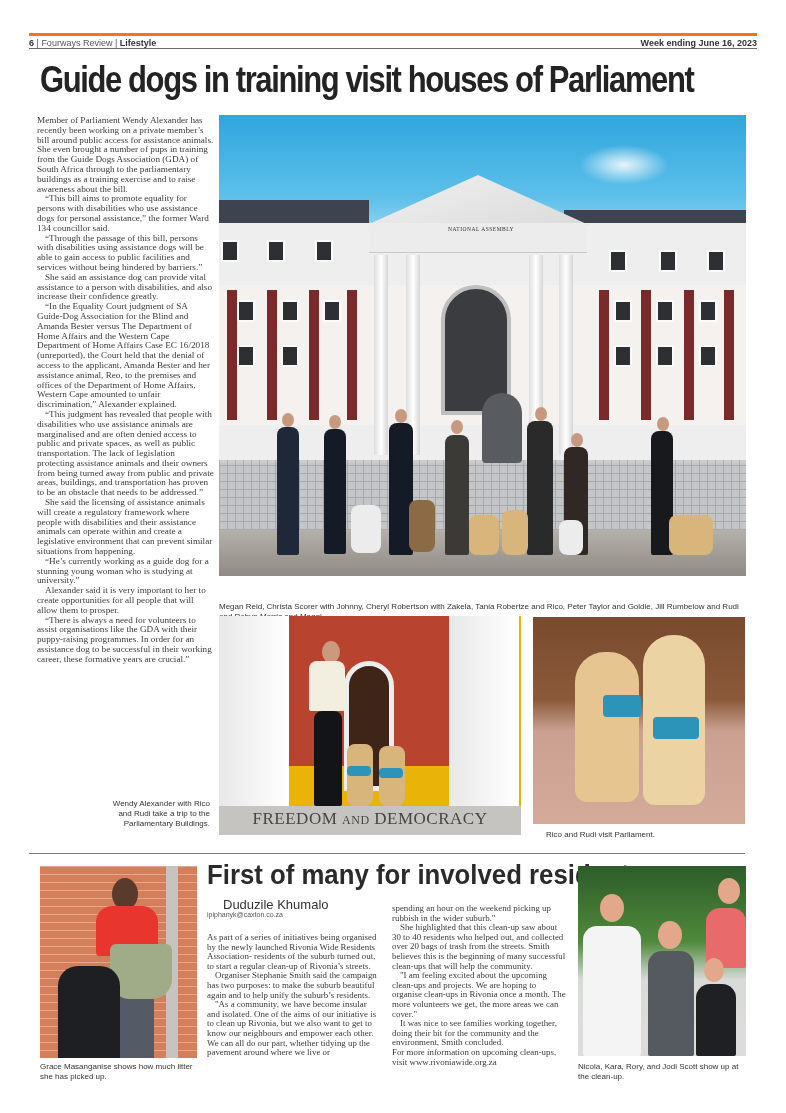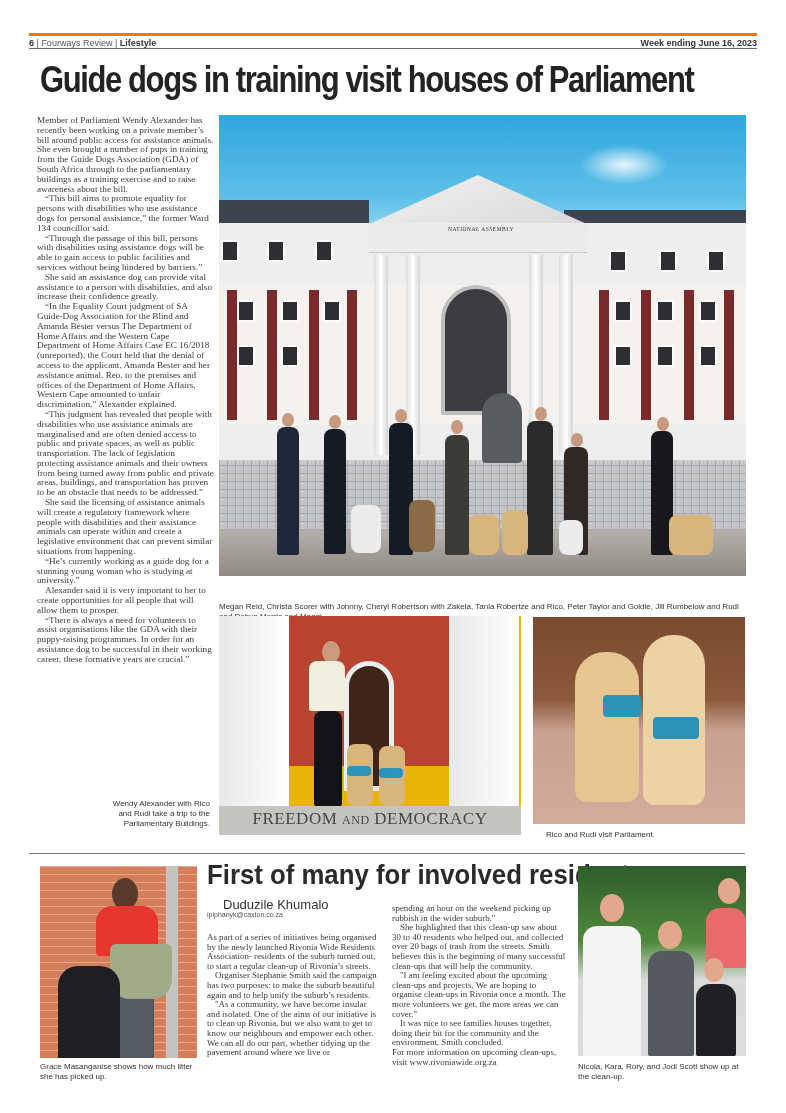--- a/index.html
+++ b/index.html
@@ -217,21 +217,21 @@
 <div class="col col2" style="left:207px; top:933px; width:172px;">
   <p>As part of a series of initiatives being organised by the newly launched Rivonia Wide Residents Association- residents of the suburb turned out, to start a regular clean-up of Rivonia’s streets.</p>
   <p class="ind">Organiser Stephanie Smith said the campaign has two purposes: to make the suburb beautiful again and to help unify the suburb’s residents.</p>
   <p class="ind">"As a community, we have become insular and isolated. One of the aims of our initiative is to clean up Rivonia, but we also want to get to know our neighbours and empower each other. We can all do our part, whether tidying up the pavement around where we live or</p>
 </div>
 
 <div class="col col2" style="left:392px; top:904px; width:176px;">
   <p>spending an hour on the weekend picking up rubbish in the wider suburb."</p>
   <p class="ind">She highlighted that this clean-up saw about 30 to 40 residents who helped out, and collected over 20 bags of trash from the streets. Smith believes this is the beginning of many successful clean-ups that will help the community.</p>
   <p class="ind">"I am feeling excited about the upcoming clean-ups and projects. We are hoping to organise clean-ups in Rivonia once a month. The more volunteers we get, the more areas we can cover."</p>
-  <p class="ind">It was nice to see families houses together, doing their bit for the community and the environment, Smith concluded.</p>
+  <p class="ind">It was nice to see families working together, doing their bit for the community and the environment, Smith concluded.</p>
   <p>For more information on upcoming clean-ups, visit www.rivoniawide.org.za</p>
 </div>
 
 <div class="photo" id="photo-grace">
   <div class="pole"></div>
   <div class="grace-head"></div>
   <div class="grace-body"></div>
   <div class="jeans"></div>
   <div class="bag"></div>
   <div class="trash"></div>

